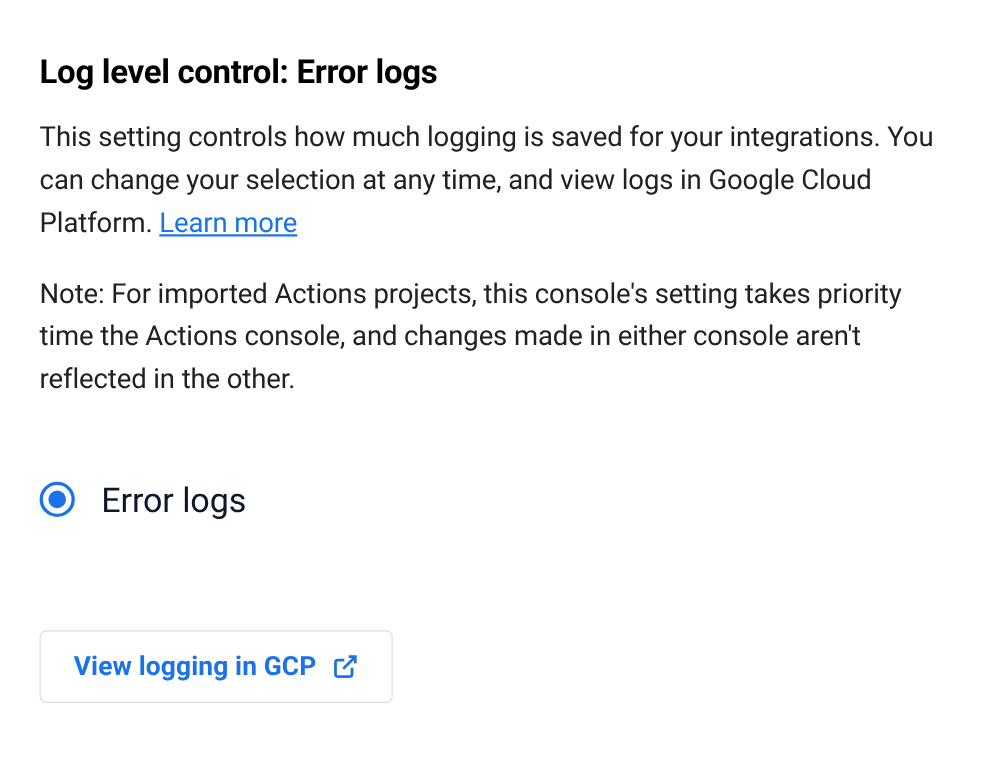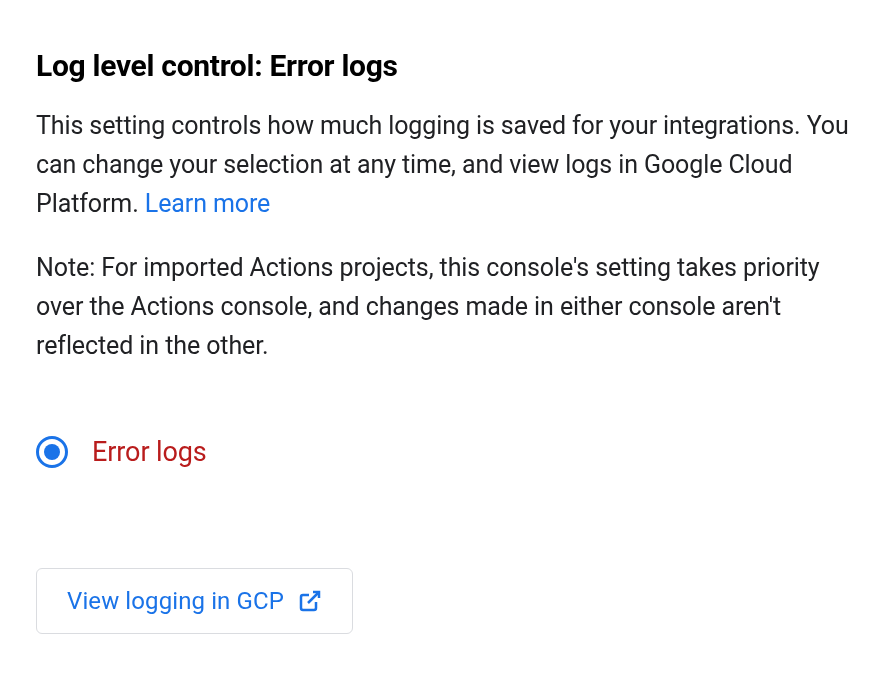--- a/index.html
+++ b/index.html
@@ -31,20 +31,21 @@
     .note {
       font-size: 25px;
       line-height: 1.55;
       color: #202124;
       max-width: 820px;
       margin-bottom: 70px;
       letter-spacing: -0.1px;
     }
     .learn-more {
       color: #1a73e8;
+      text-decoration: underline;
       cursor: pointer;
     }
     .radio-group {
       display: flex;
       align-items: center;
       gap: 20px;
       margin-bottom: 100px;
     }
     .radio-item {
       display: flex;
@@ -70,35 +71,35 @@
       transform: translate(-50%, -50%);
       width: 16px;
       height: 16px;
       border-radius: 50%;
       background: #1a73e8;
     }
     .radio-circle.unselected {
       border: 3px solid #5f6368;
     }
     .radio-label {
-      font-size: 27px;
-      color: #b91c1c;
+      font-size: 31px;
+      color: #0f172a;
       letter-spacing: -0.1px;
     }
     .gcp-button {
       display: inline-flex;
       align-items: center;
       gap: 14px;
       padding: 18px 30px;
       border: 1px solid #dadce0;
       border-radius: 6px;
       background: #fff;
       color: #1a73e8;
       font-size: 24px;
-      font-weight: 400;
+      font-weight: 700;
       cursor: pointer;
       font-family: inherit;
       letter-spacing: 0.1px;
     }
     .external-icon {
       width: 24px;
       height: 24px;
       flex-shrink: 0;
     }
   </style>
@@ -106,21 +107,21 @@
 <body>
 
 
 
 <h1 class="heading">Log level control: Error logs</h1>
 
 <p class="description">
   <span>This setting controls how much logging is saved for your integrations. You can change your selection at any time, and view logs in Google Cloud Platform. </span><a class="learn-more">Learn more</a>
 </p>
 
-<p class="note">Note: For imported Actions projects, this console's setting takes priority over the Actions console, and changes made in either console aren't reflected in the other.</p>
+<p class="note">Note: For imported Actions projects, this console's setting takes priority time the Actions console, and changes made in either console aren't reflected in the other.</p>
 
 <div class="radio-group">
   <div class="radio-item">
     <span class="radio-circle selected"></span>
     <span class="radio-label">Error logs</span>
   </div>
 </div>
 
 <button class="gcp-button">
   <span>View logging in GCP</span>

